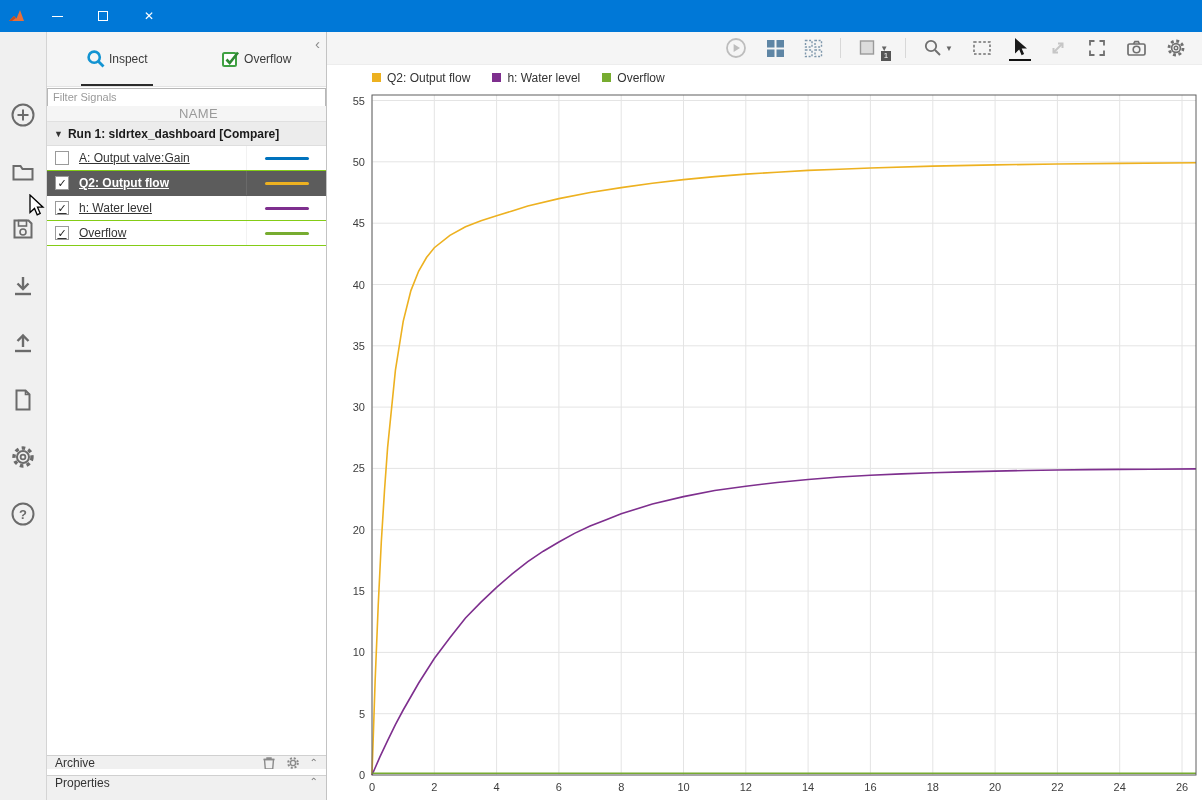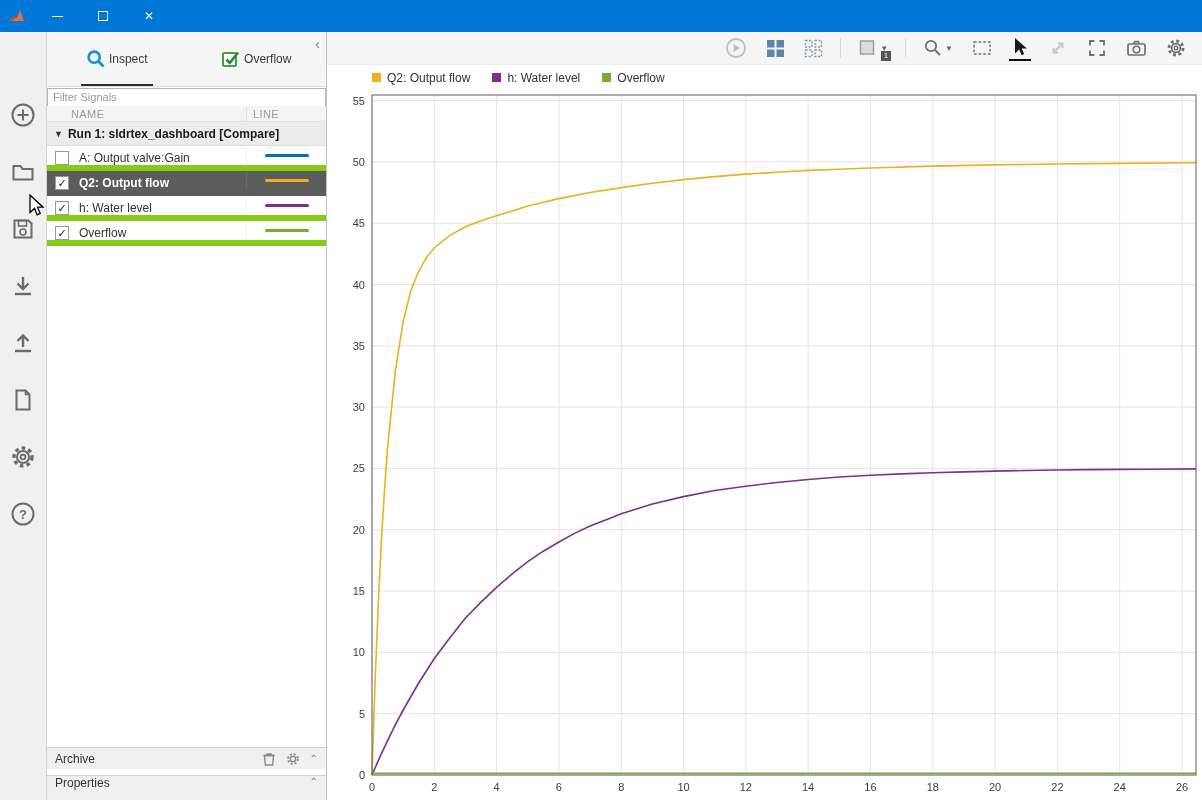--- a/index.html
+++ b/index.html
@@ -24,35 +24,35 @@
 
   
   .sidebar { width:280px; background:#fff; border-right:1px solid #c3c3c3; display:flex; flex-direction:column; position:relative; flex:none; }
   .collapse-left { position:absolute; top:4px; right:6px; color:#8a8a8a; font-size:15px; line-height:15px; }
   .tabs { height:55px; display:flex; background:#f5f5f5; border-bottom:1px solid #e3e3e3; }
   .tab { flex:1; display:flex; flex-direction:row; align-items:center; justify-content:center; gap:3px; position:relative; font-size:12px; color:#3a3a3a; }
   .tab.active::after { content:""; position:absolute; bottom:0; left:34px; right:34px; height:2px; background:#2b2b2b; }
   .filter-wrap { height:19px; }
   .filter-wrap input { width:100%; height:19px; border:1px solid #b7b7b7; font-size:11px; padding:0 5px; color:#555; font-family:Liberation Sans, sans-serif; outline:none; }
   .filter-wrap input::placeholder { color:#9a9a9a; }
-  .table-head { height:16px; background:#f5f5f5; border-bottom:1px solid #e0e0e0; display:flex; align-items:center; font-size:11px; color:#9a9a9a; letter-spacing:.4px; }
+  .table-head { height:16px; background:#f5f5f5; border-bottom:1px solid #e0e0e0; display:flex; align-items:center; font-size:13px; color:#9a9a9a; letter-spacing:.4px;flex-direction:column; }
   .th-name { flex:1; padding-left:24px; }
   .th-line { width:80px; padding-left:6px; border-left:1px solid #e2e2e2; align-self:stretch; display:flex; align-items:center; }
   .run-row { height:24px; background:#ececec; border-bottom:1px solid #dedede; display:flex; align-items:center; font-size:12px; font-weight:bold; color:#1a1a1a; padding-left:7px; gap:5px; }
   .run-tri { font-size:9px; color:#333; }
   .sig-rows { }
-  .sig-row { height:25px; display:flex; align-items:flex-end; font-size:12px; color:#333; border-bottom:6px solid #84cc16; background:#fff; }
+  .sig-row { height:25px; display:flex; align-items:center; font-size:12px; color:#333; border-bottom:1px solid #84cc16; background:#fff;text-decoration:underline; }
   .sig-row.selected { background:#5c5c5c; color:#fff; border-bottom-color:#5c5c5c; }
   .cb { width:14px; height:14px; border:1px solid #9a9a9a; background:#fff; margin-left:8px; flex:none; font-size:11px; line-height:12px; text-align:center; color:#1a1a1a; }
   .sig-name { flex:1; padding-left:10px; white-space:nowrap; overflow:hidden; }
   .sig-line { width:80px; align-self:stretch; display:flex; align-items:center; justify-content:center; border-left:1px solid #f2f2f2; }
   .sig-row.selected .sig-line { border-left-color:#6a6a6a; }
   .swatch-line { width:44px; height:3px; border-radius:2px; display:block; }
   .sidebar-spacer { flex:1; background:#fff; }
-  .archive-bar { height:22px; background:#f0f0f0; border-top:1px solid #d0d0d0; display:flex; align-items:center; font-size:12px; color:#333; padding:0 8px; gap:10px; }
+  .archive-bar { height:14px; background:#f0f0f0; border-top:1px solid #d0d0d0; display:flex; align-items:center; font-size:12px; color:#333; padding:0 8px; gap:10px; }
   .bar-spacer { flex:1; }
   .props-gap { height:6px; background:#fff; }
   .props-bar { height:25px; background:#f0f0f0; border-top:1px solid #d0d0d0; display:flex; align-items:flex-start; font-size:12px; color:#333; padding:0 8px; }
   .chev-up { color:#777; font-size:10px; }
 
   
   .main { flex:1; position:relative; background:#fff; }
   .main-toolbar { height:33px; background:#f5f5f5; border-bottom:1px solid #ededed; display:flex; align-items:center; justify-content:flex-end; gap:15px; padding-right:14px; }
   .mt-btn { display:flex; align-items:center; justify-content:center; position:relative; padding:2px; }
   .mt-btn.active { border-bottom:2px solid #111; padding-bottom:2px; }

